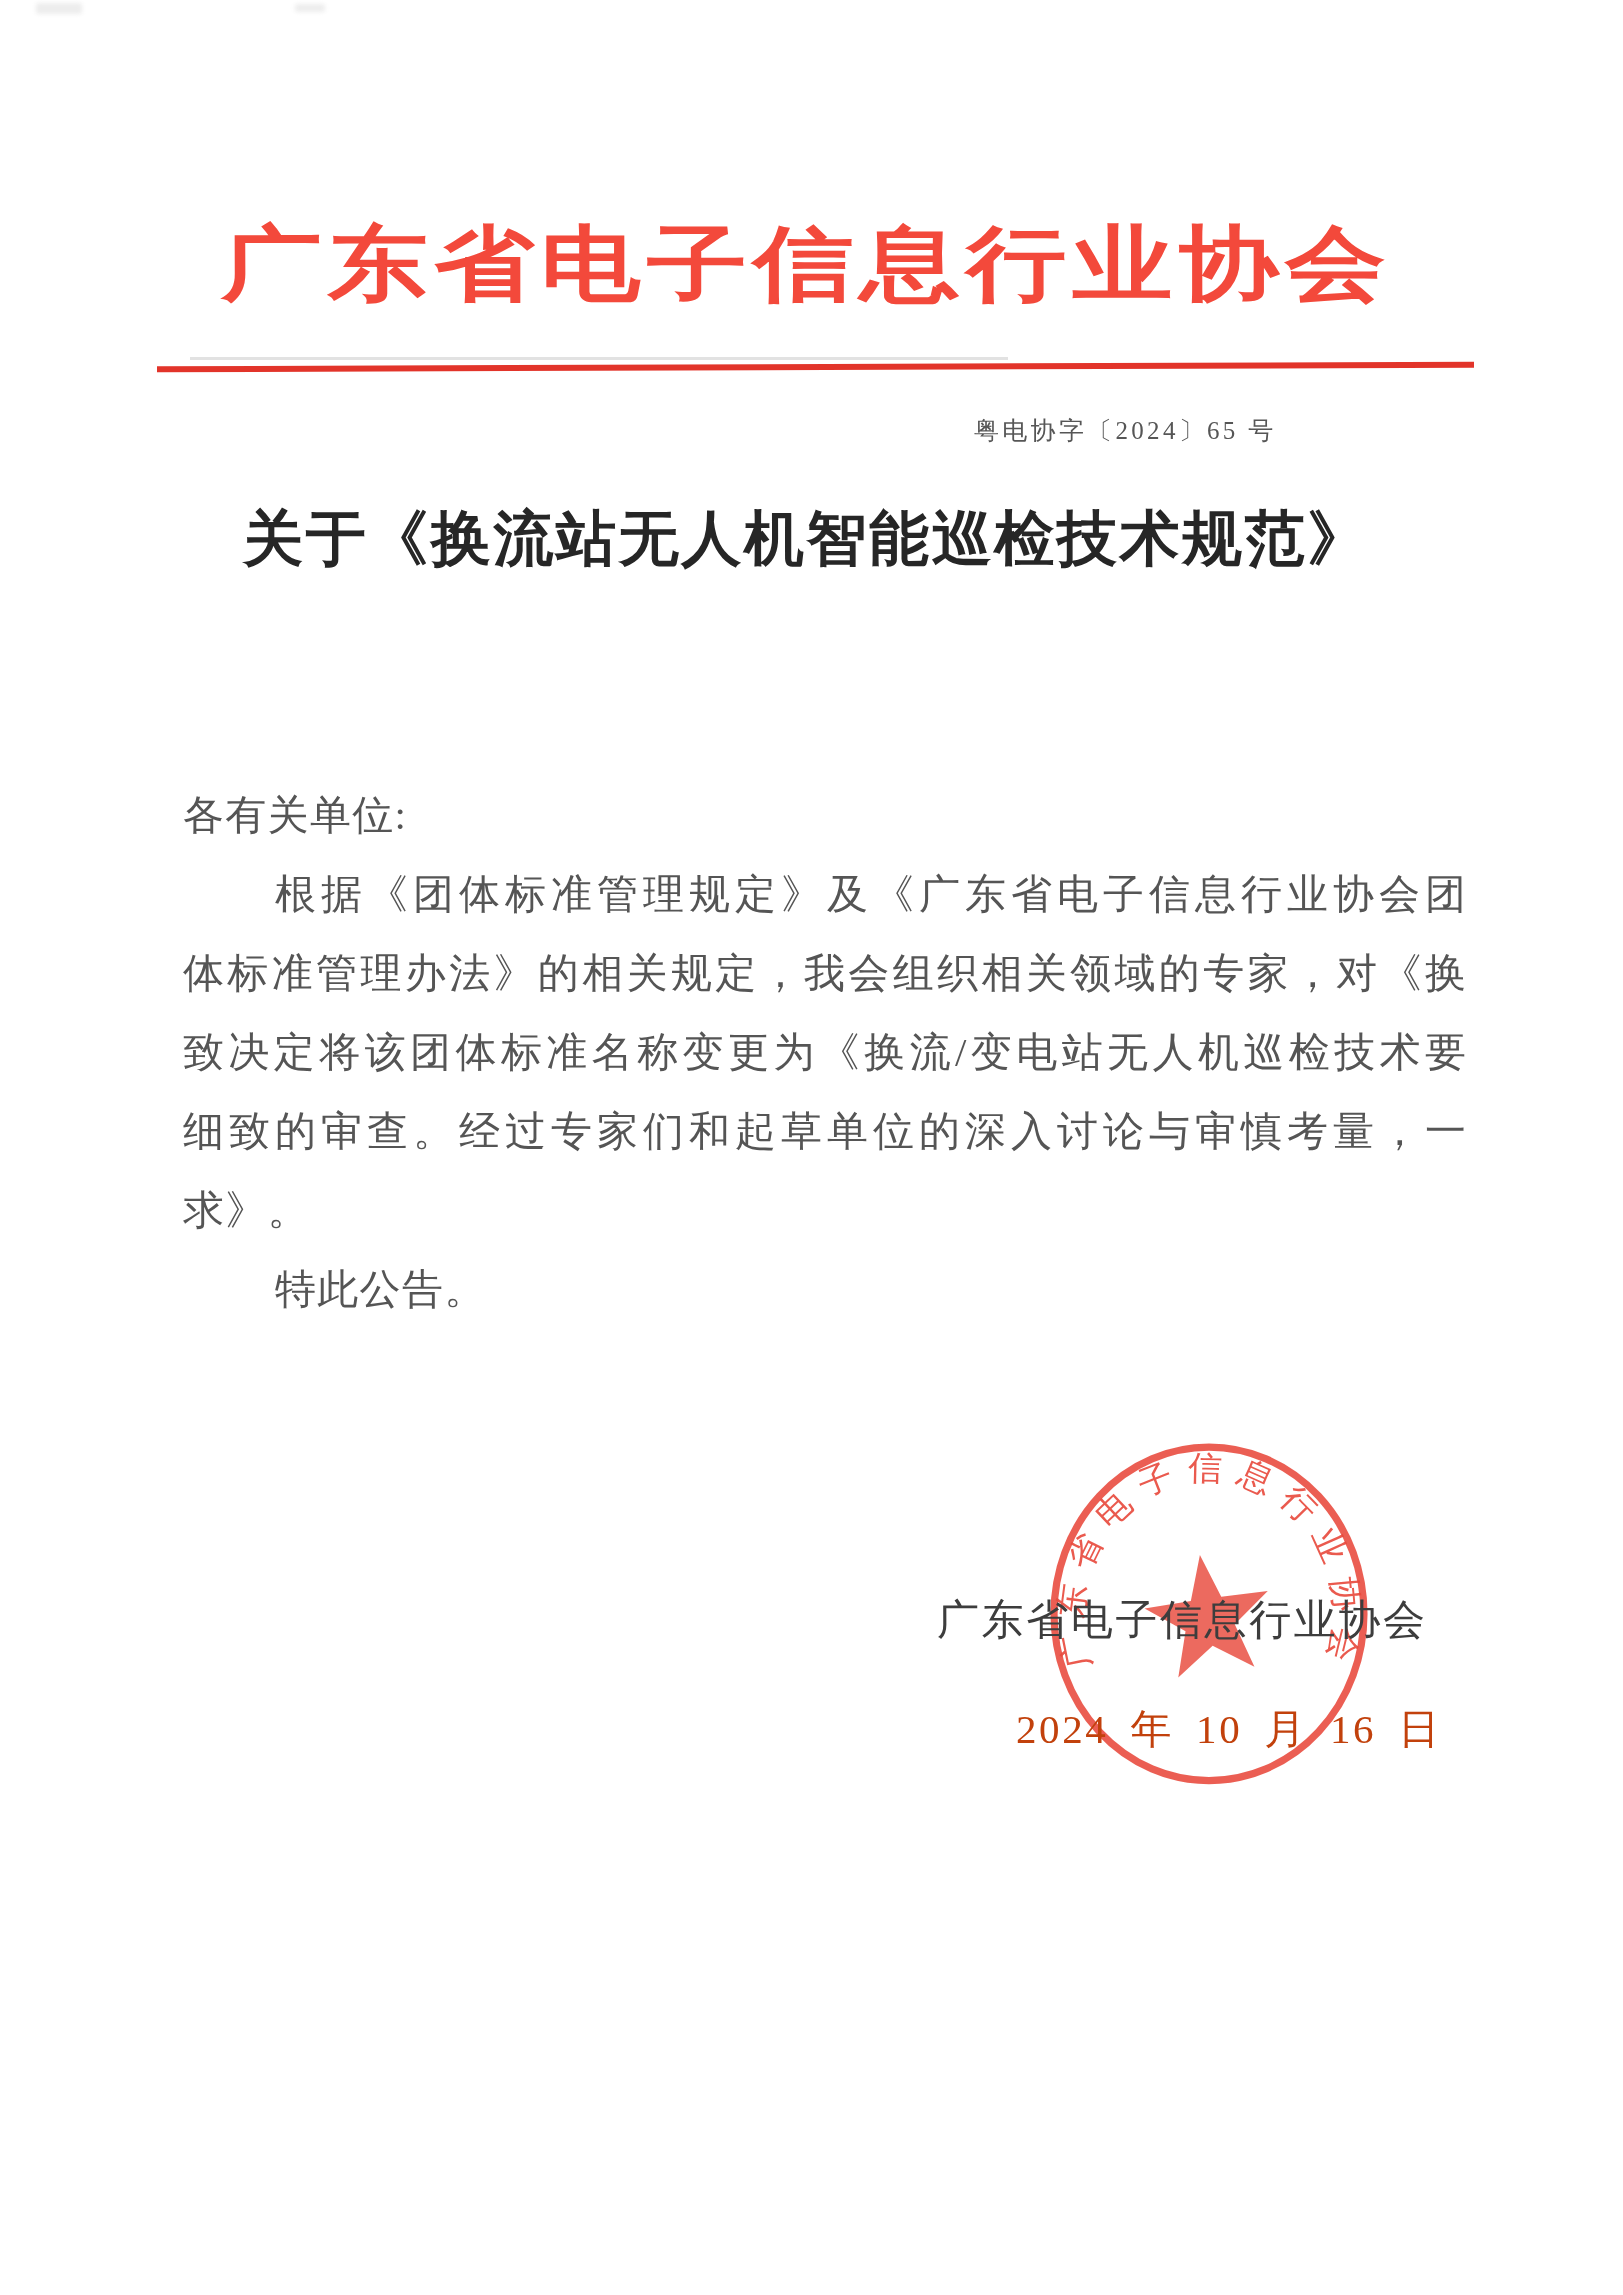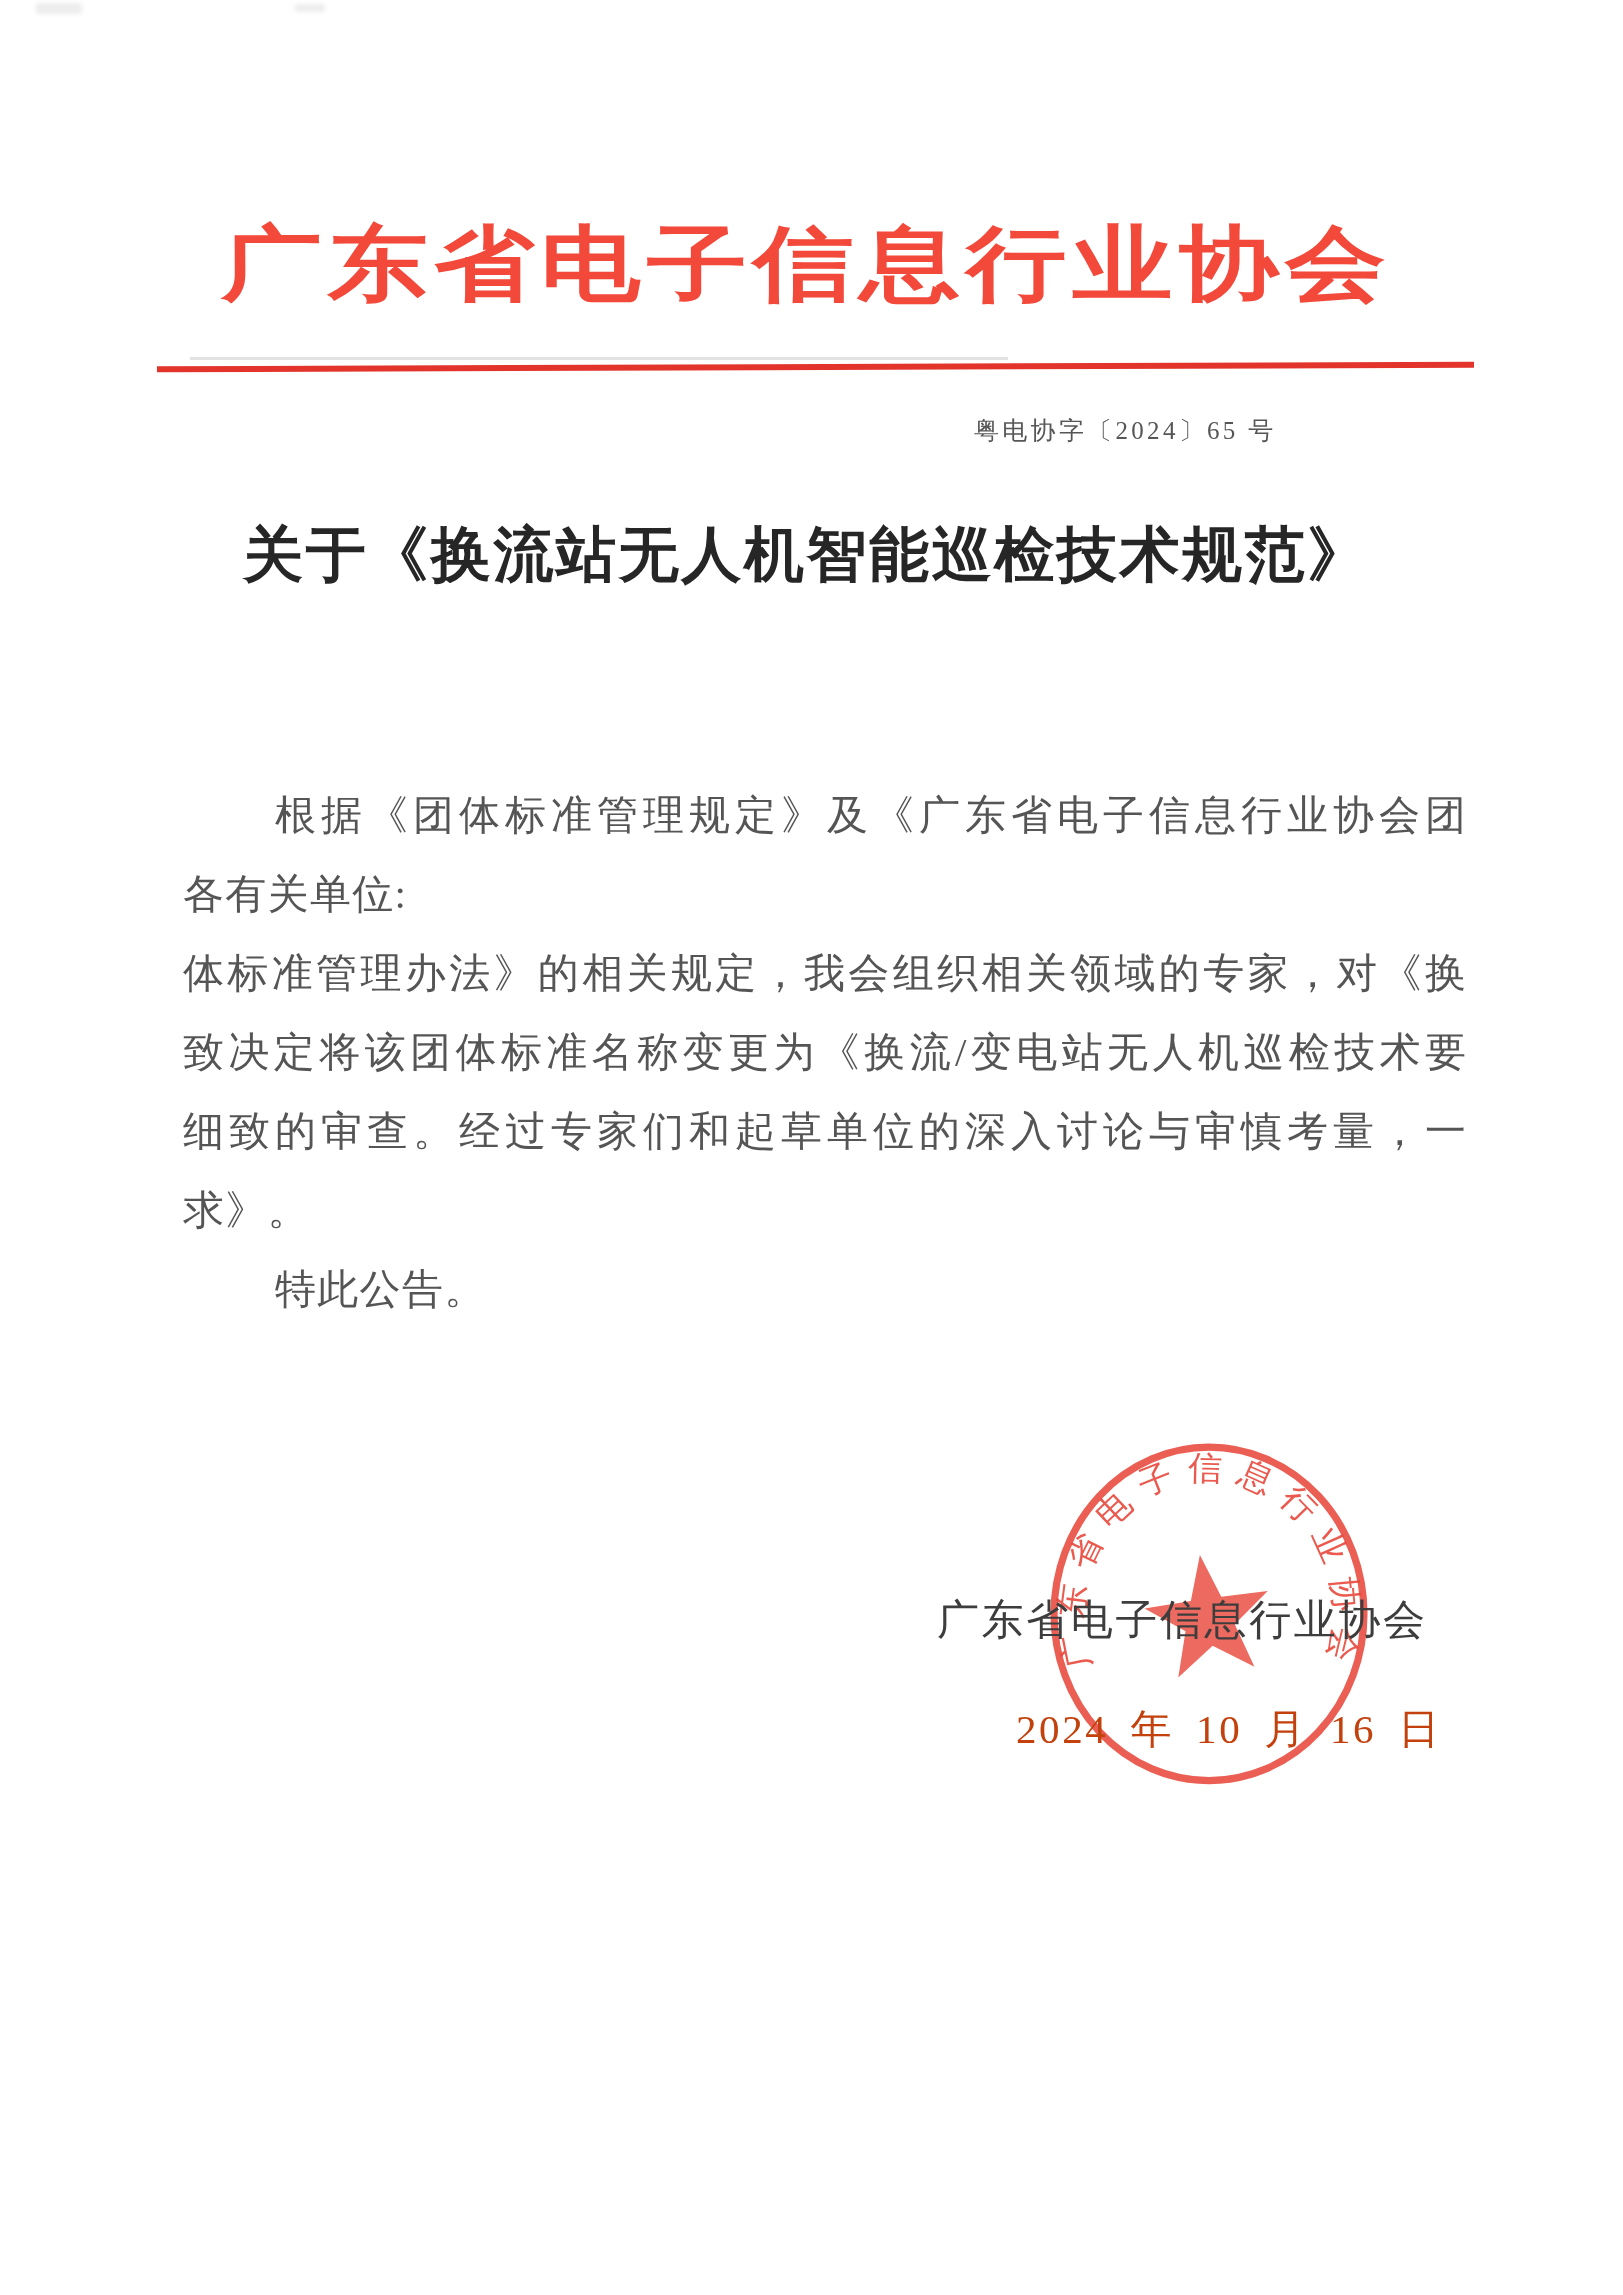--- a/index.html
+++ b/index.html
@@ -75,21 +75,20 @@
   }
 
   
   .heading {
     position: absolute;
     left: 0; right: 0;
     text-align: center;
     font-weight: bold;
     color: #262626;
     white-space: nowrap;
-    margin-top: 16px;
   }
   .heading.l1 { top: 499px;  font-size: 60px; letter-spacing: 2.6px; }
   .heading.l2 { top: 601px;  font-size: 60px; letter-spacing: 7.9px; }
 
   
   .body-block {
     position: absolute;
     left: 183px;
     top: 776px;
     width: 1283px;
@@ -150,22 +149,22 @@
   <div class="letterhead">广东省电子信息行业协会</div>
 
   <div class="rule-shadow"></div>
   <div class="red-rule"></div>
 
   <div class="doc-number">粤电协字〔2024〕65 号</div>
 
   <div class="heading l1">关于《换流站无人机智能巡检技术规范》</div>
 
   <div class="body-block">
+    <div class="bline">各有关单位:</div>
     <div class="bline full indent">根据《团体标准管理规定》及《广东省电子信息行业协会团</div>
-    <div class="bline">各有关单位:</div>
     <div class="bline full">体标准管理办法》的相关规定，我会组织相关领域的专家，对《换</div>
     <div class="bline full">致决定将该团体标准名称变更为《换流/变电站无人机巡检技术要</div>
     <div class="bline full">细致的审查。经过专家们和起草单位的深入讨论与审慎考量，一</div>
     <div class="bline">求》。</div>
     <div class="bline indent">特此公告。</div>
   </div>
 
   <svg class="seal" viewBox="0 0 520 560">
     <ellipse cx="260" cy="276" rx="237" ry="255" fill="none" stroke="#e6392b" stroke-width="11" opacity="0.88"></ellipse>
     <polygon points="260,185 236.5,252.6 164.9,254.1 222,297.4 201.2,365.9 260,325 318.8,365.9 298,297.4 355.1,254.1 283.5,252.6" fill="#e6392b" opacity="0.82" transform="rotate(-8 260 285)"></polygon>

